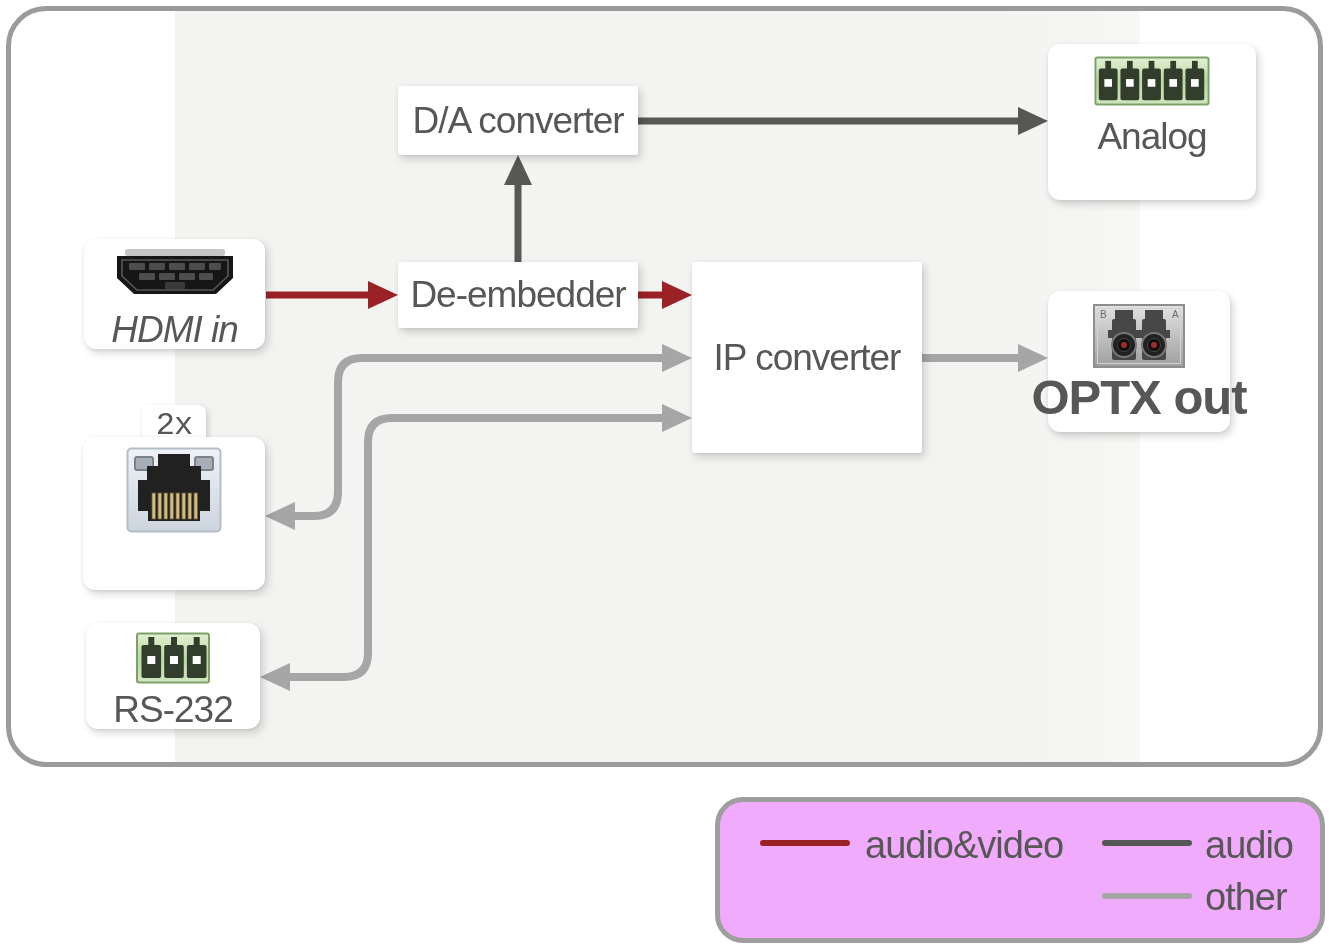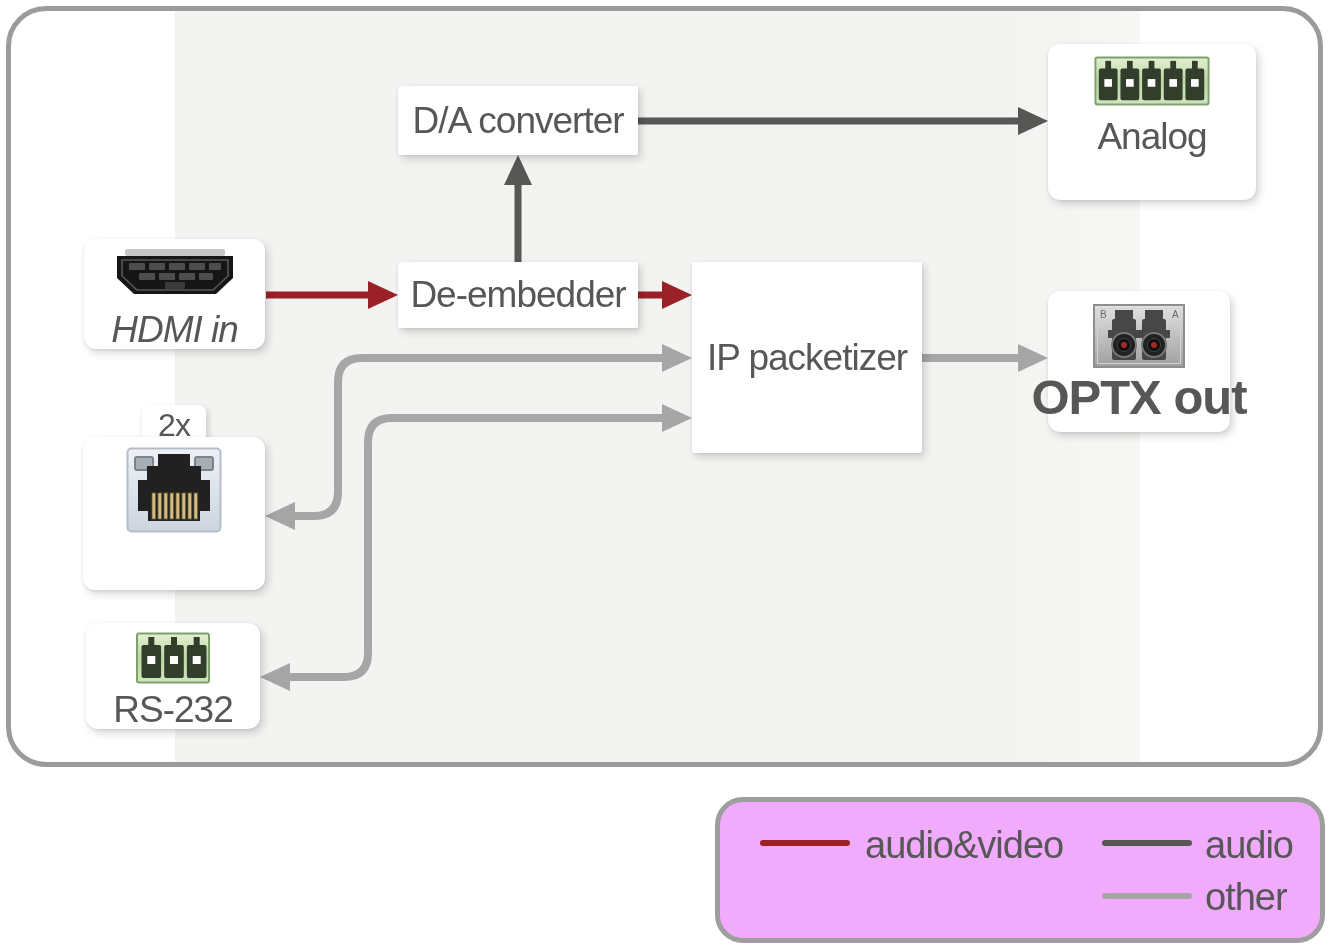--- a/index.html
+++ b/index.html
@@ -36,21 +36,21 @@
   .port{display:flex;flex-direction:column;align-items:center;}
   .nlabel{
     font-size:37px;letter-spacing:-1px;line-height:40px;white-space:nowrap;
     color:#575756;
   }
   .bold{font-weight:bold;font-size:49px;}
   .badge{
     left:142px;top:405px;width:64px;height:41px;background:#fff;border-radius:8px;
     box-shadow:2px 3px 6px rgba(0,0,0,0.18);z-index:3;
     display:flex;align-items:center;justify-content:center;
-    font-size:32px;letter-spacing:-1px;color:#575756;
+    font-size:32px;letter-spacing:-1px;color:#575756;font-family:Liberation Mono, monospace;
   }
   .b-hdmi{left:84px;top:239px;width:181px;height:110px;padding-top:9px;font-style:italic;}
   .b-hdmi .icon{margin-bottom:4px;}
   .b-eth{left:83px;top:437px;width:182px;height:153px;padding-top:10px;}
   .b-eth .icon{margin-bottom:6px;}
   .b-rs{left:86px;top:623px;width:174px;height:106px;padding-top:9px;}
   .b-rs .icon{margin-bottom:2px;}
   .b-da{left:398px;top:86px;width:240px;height:69px;}
   .b-de{left:398px;top:262px;width:240px;height:66px;}
   .b-ip{left:692px;top:262px;width:230px;height:191px;}
@@ -200,21 +200,21 @@
 
 <div class="abs box process b-da">
   <span class="nlabel">D/A converter</span>
 </div>
 
 <div class="abs box process b-de">
   <span class="nlabel">De-embedder</span>
 </div>
 
 <div class="abs box process b-ip">
-  <span class="nlabel">IP packetizer</span>
+  <span class="nlabel">IP converter</span>
 </div>
 
 <div class="abs box port b-analog">
   <span class="icon">
     <svg viewBox="0 0 121 52" width="116" height="50">
       <rect x="1.5" y="1.5" width="118" height="49" rx="2" fill="url(#phg)" stroke="#7fa06b" stroke-width="2"></rect>
       <g>
         <rect x="5" y="13" width="19.6" height="33" rx="2" fill="#333d2c"></rect>
         <rect x="11.8" y="5" width="6" height="10" fill="#333d2c"></rect>
         <rect x="10.8" y="24" width="8" height="8" fill="#fbfbfb"></rect>

